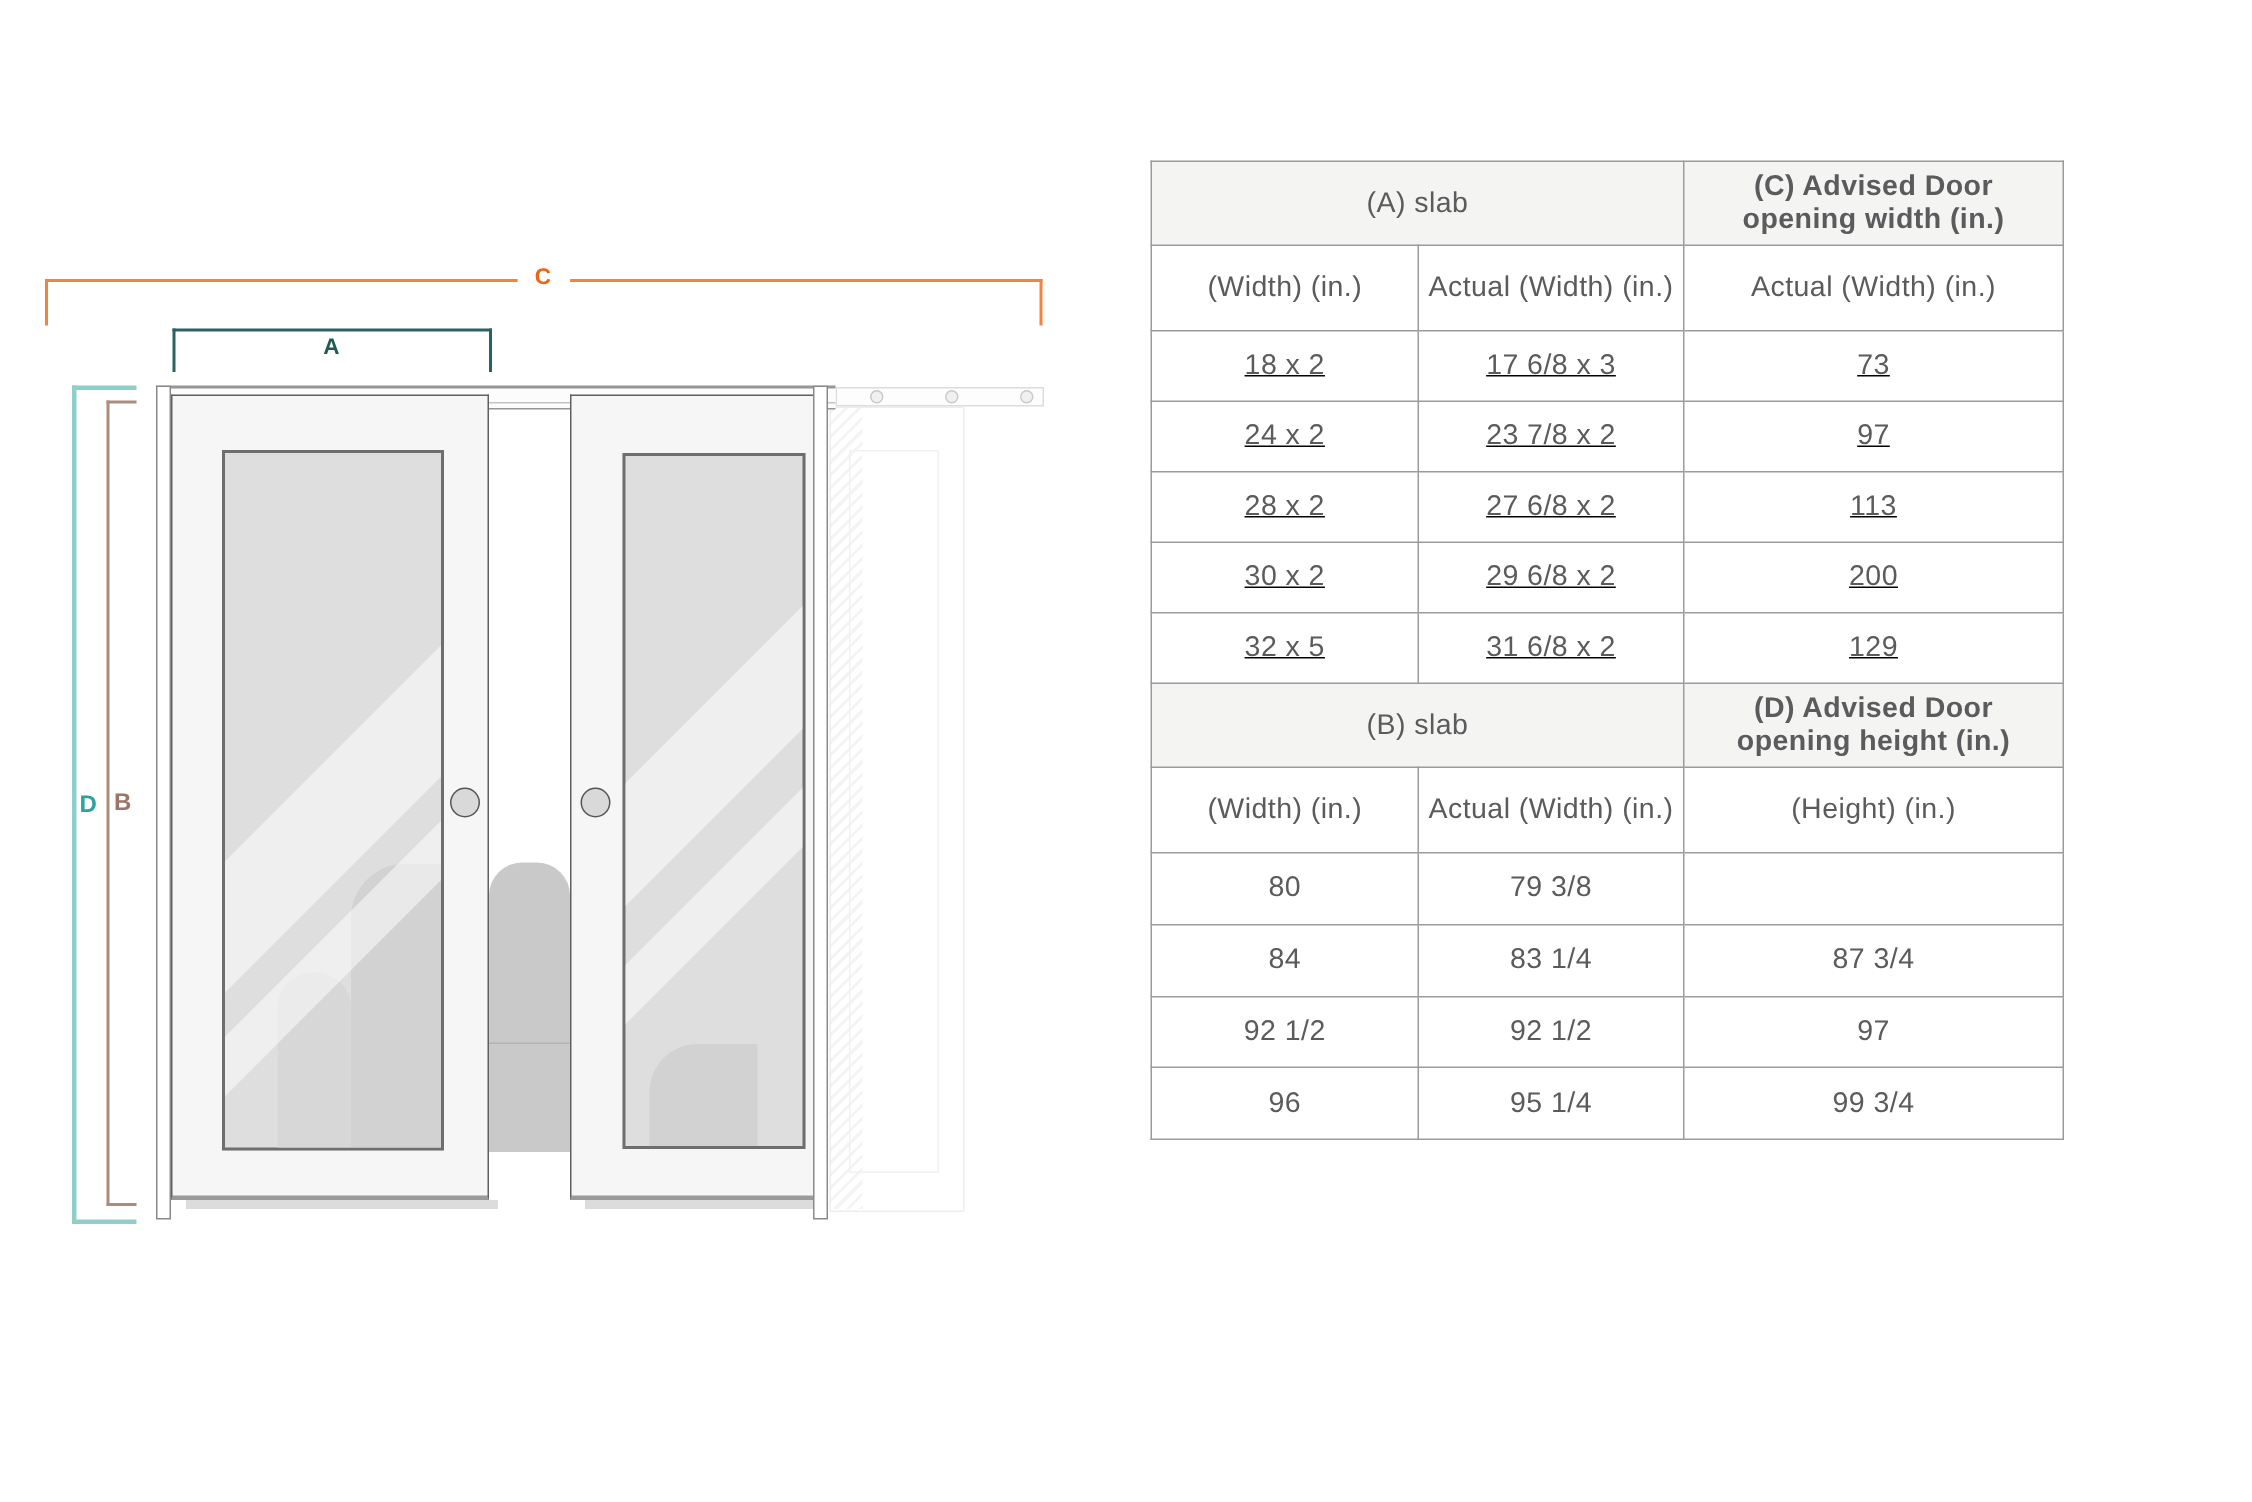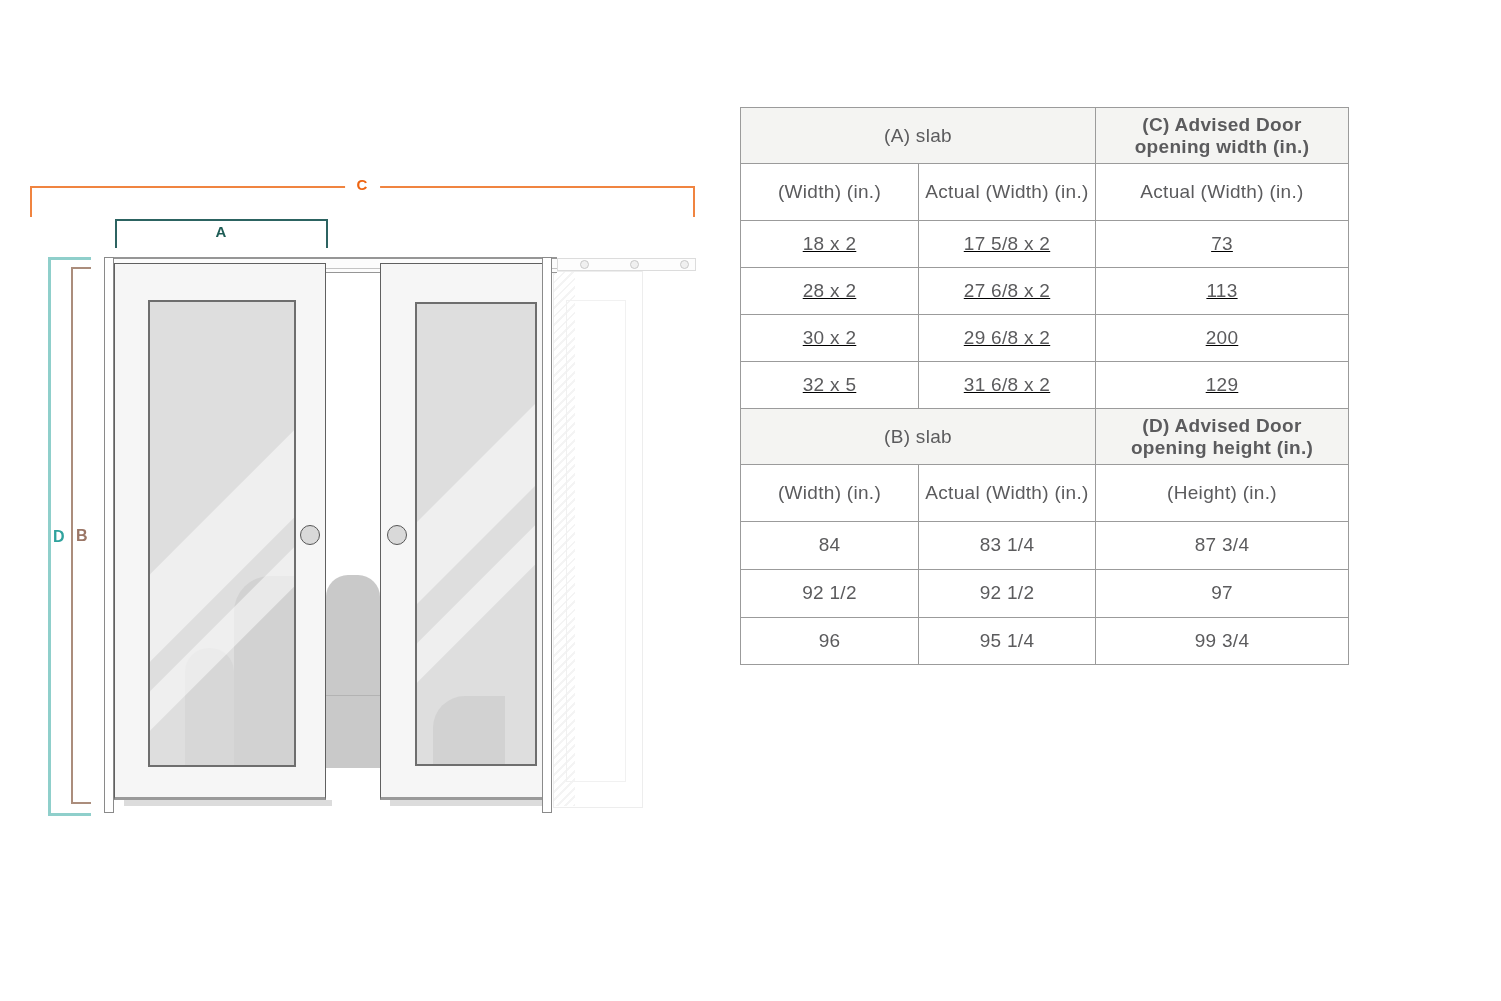--- a/index.html
+++ b/index.html
@@ -60,21 +60,21 @@
     border:1.5px solid #565656;box-sizing:border-box;}
   .knob-left{left:185px;top:261px;}
   .knob-right{left:6px;top:261px;}
 
   .jamb{position:absolute;top:257px;width:10px;height:556px;background:#fff;
     border:1px solid #8a8a8a;box-sizing:border-box;}
   .jamb-left{left:104px;}
   .jamb-right{left:542px;}
 
   
-  .spec-table{position:absolute;left:740px;top:107px;width:608px;border-collapse:collapse;
+  .spec-table{position:absolute;left:767px;top:107px;width:608px;border-collapse:collapse;
     table-layout:fixed;}
   .spec-table td{border:1px solid #9b9b9b;text-align:center;vertical-align:middle;
     color:#5b5b5d;font-size:19px;letter-spacing:.3px;padding:0 6px;line-height:1.15;}
   .row-sec{height:56px;}
   .row-sub{height:57px;}
   .row-data{height:47px;text-decoration:underline;}
   .row-datb{height:47.75px;}
   .sec-bg{background:#f4f4f2;}
   .head-a{color:#1d5c55;font-size:22px;font-weight:500;}
   .head-c{color:#ee6411;font-size:22px;font-weight:700;line-height:1.3;}
@@ -155,22 +155,27 @@
         <td colspan="2" class="sec-bg head-a">(A) slab</td>
         <td class="sec-bg head-c">(C) Advised Door opening width (in.)</td>
       </tr>
       <tr class="row-sub">
         <td>(Width) (in.)</td>
         <td>Actual (Width) (in.)</td>
         <td>Actual (Width) (in.)</td>
       </tr>
       <tr class="row-data">
         <td>18 x 2</td>
-        <td>17 5/8 x 2</td>
+        <td>17 6/8 x 3</td>
         <td>73</td>
+      </tr>
+      <tr class="row-data">
+        <td>24 x 2</td>
+        <td>23 7/8 x 2</td>
+        <td>97</td>
       </tr>
       <tr class="row-data">
         <td>28 x 2</td>
         <td>27 6/8 x 2</td>
         <td>113</td>
       </tr>
       <tr class="row-data">
         <td>30 x 2</td>
         <td>29 6/8 x 2</td>
         <td>200</td>
@@ -183,20 +188,25 @@
       <tr class="row-sec">
         <td colspan="2" class="sec-bg head-b">(B) slab</td>
         <td class="sec-bg head-d">(D) Advised Door opening height (in.)</td>
       </tr>
       <tr class="row-sub">
         <td>(Width) (in.)</td>
         <td>Actual (Width) (in.)</td>
         <td>(Height) (in.)</td>
       </tr>
       <tr class="row-datb">
+        <td>80</td>
+        <td>79 3/8</td>
+        <td></td>
+      </tr>
+      <tr class="row-datb">
         <td>84</td>
         <td>83 1/4</td>
         <td>87 3/4</td>
       </tr>
       <tr class="row-datb">
         <td>92 1/2</td>
         <td>92 1/2</td>
         <td>97</td>
       </tr>
       <tr class="row-datb">

